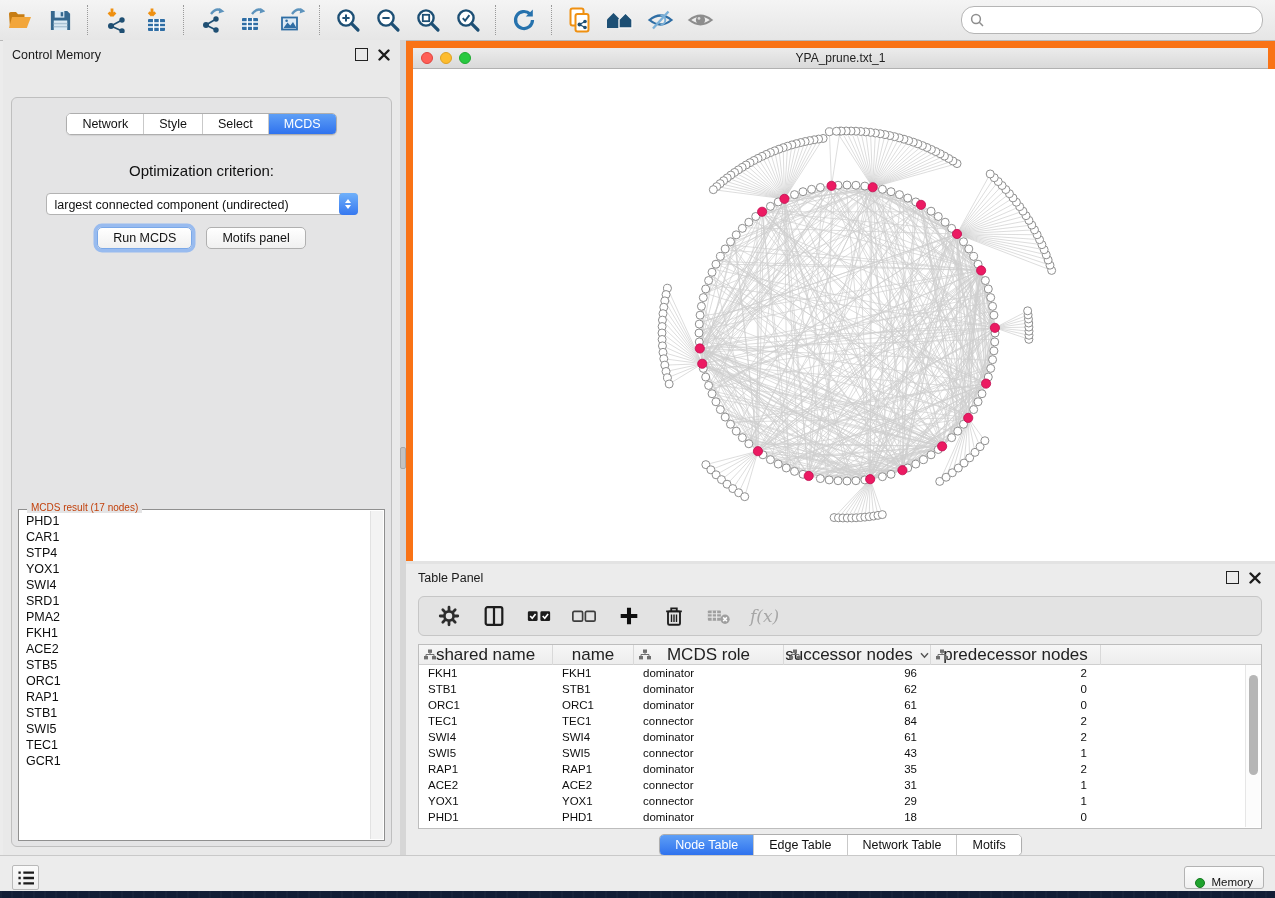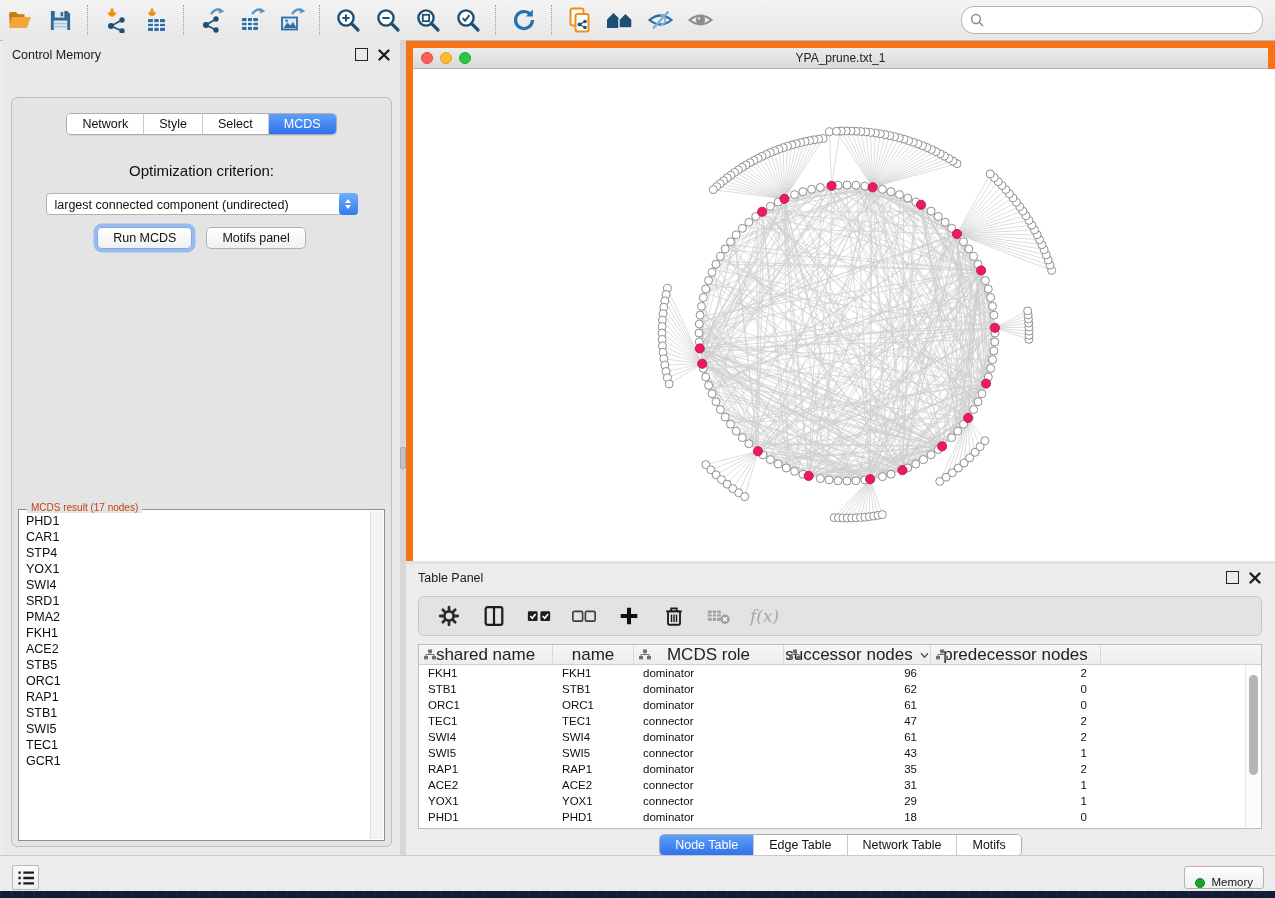--- a/index.html
+++ b/index.html
@@ -1328,21 +1328,21 @@
           <div class="td text">ORC1</div>
           <div class="td text">dominator</div>
           <div class="td num">61</div>
           <div class="td num">0</div>
           <div class="td"></div>
         </div>
       <div class="tr">
           <div class="td text">TEC1</div>
           <div class="td text">TEC1</div>
           <div class="td text">connector</div>
-          <div class="td num">47</div>
+          <div class="td num">84</div>
           <div class="td num">2</div>
           <div class="td"></div>
         </div>
       <div class="tr">
           <div class="td text">SWI4</div>
           <div class="td text">SWI4</div>
           <div class="td text">dominator</div>
           <div class="td num">61</div>
           <div class="td num">2</div>
           <div class="td"></div>

